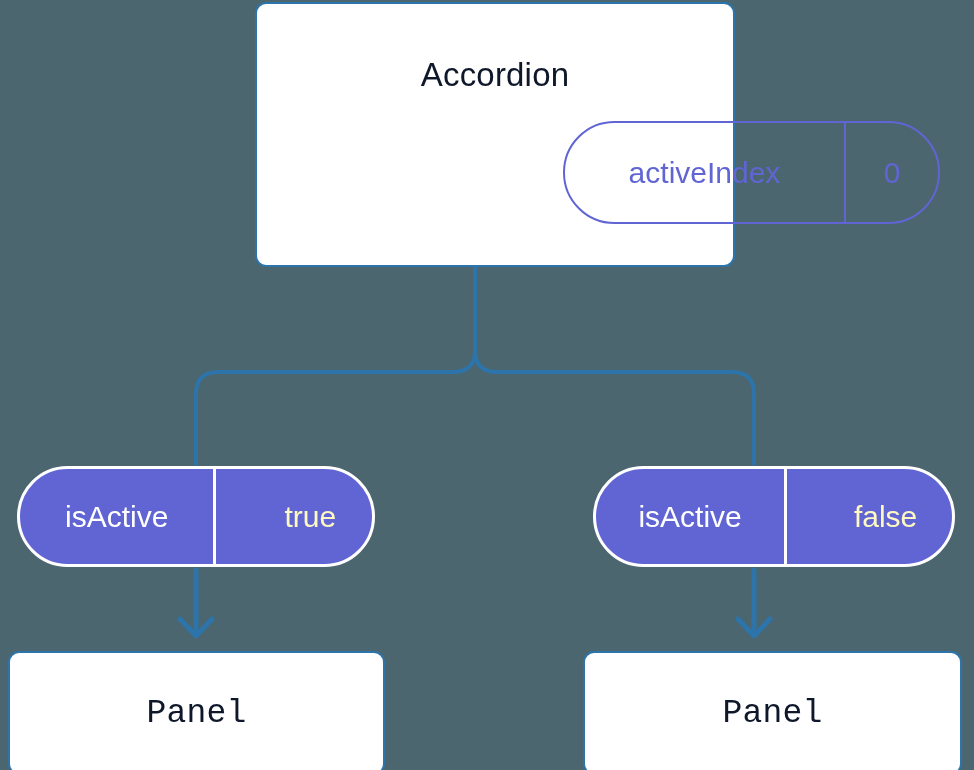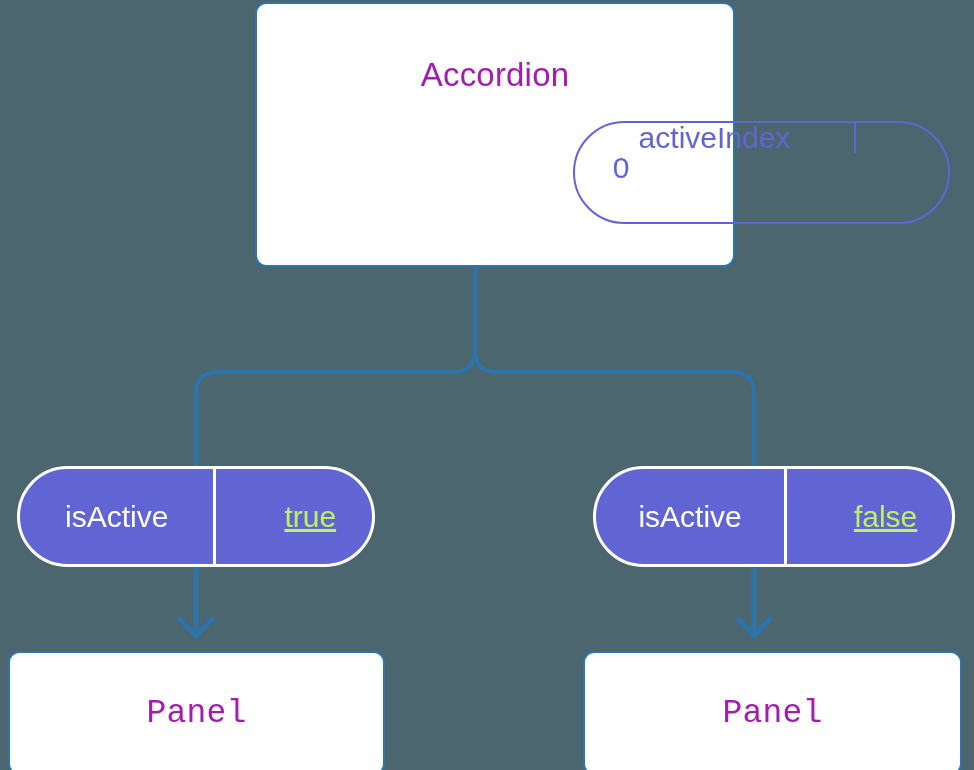--- a/index.html
+++ b/index.html
@@ -40,21 +40,21 @@
     left: 255px;
     top: 2px;
     width: 480px;
     height: 265px;
   }
   .card-title {
     position: absolute;
     left: 0;
     right: 0;
     text-align: center;
-    color: #a21caf;
+    color: #0f172a;
     font-size: 33px;
     letter-spacing: 0.2px;
     font-weight: 400;
   }
   #accordion-card .card-title {
     top: 52px;
   }
 
   
   .pill {
@@ -82,42 +82,40 @@
   }
   .pill-outline .pill-key {
     color: #6165d4;
     border-right: 2px solid #6165d4;
   }
   .pill-outline .pill-val {
     color: #6165d4;
   }
 
   #accordion-prop {
-    left: 316px;
+    left: 306px;
     top: 117px;
     width: 377px;
     height: 103px;
-    flex-direction: column;
   }
   #accordion-prop .pill-key { width: 281px; }
   #accordion-prop .pill-val { width: 92px; }
 
   
   .pill-filled {
     border: 3px solid #ffffff;
     background: #6165d4;
     gap: 32px;
   }
   .pill-filled .pill-key {
     color: #ffffff;
     border-right: 3px solid #ffffff;
   }
   .pill-filled .pill-val {
-    color: #bef264;
-    text-decoration: underline;
+    color: #fef9c3;
   }
   #pill-left {
     left: 17px;
     top: 466px;
     width: 358px;
     height: 101px;
   }
   #pill-left .pill-key { width: 216px; }
   #pill-left .pill-val { width: 136px; }
 

